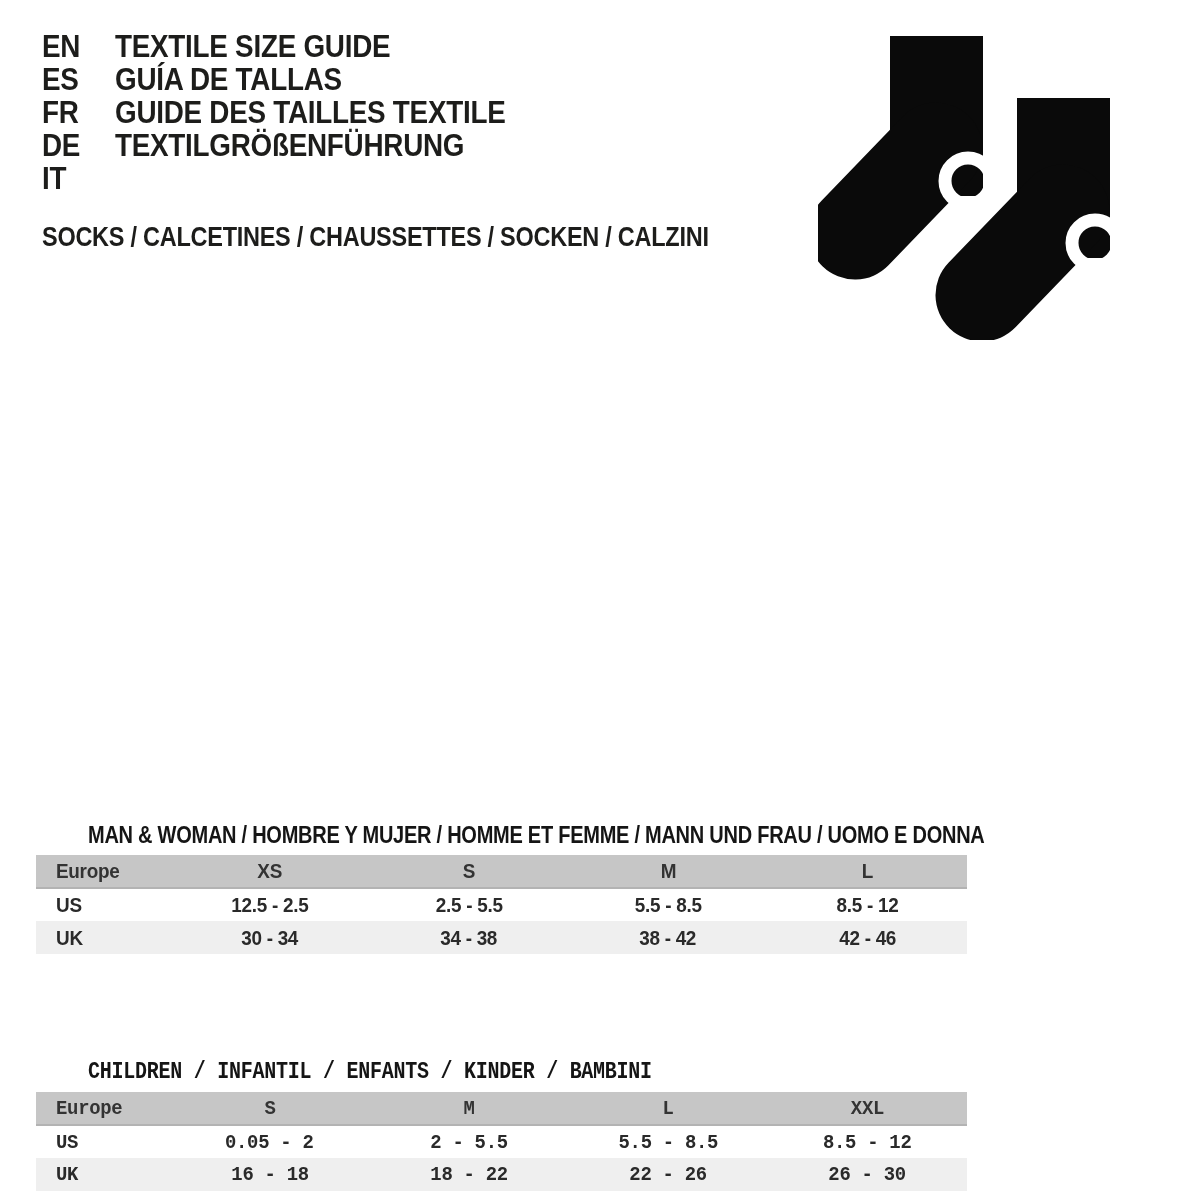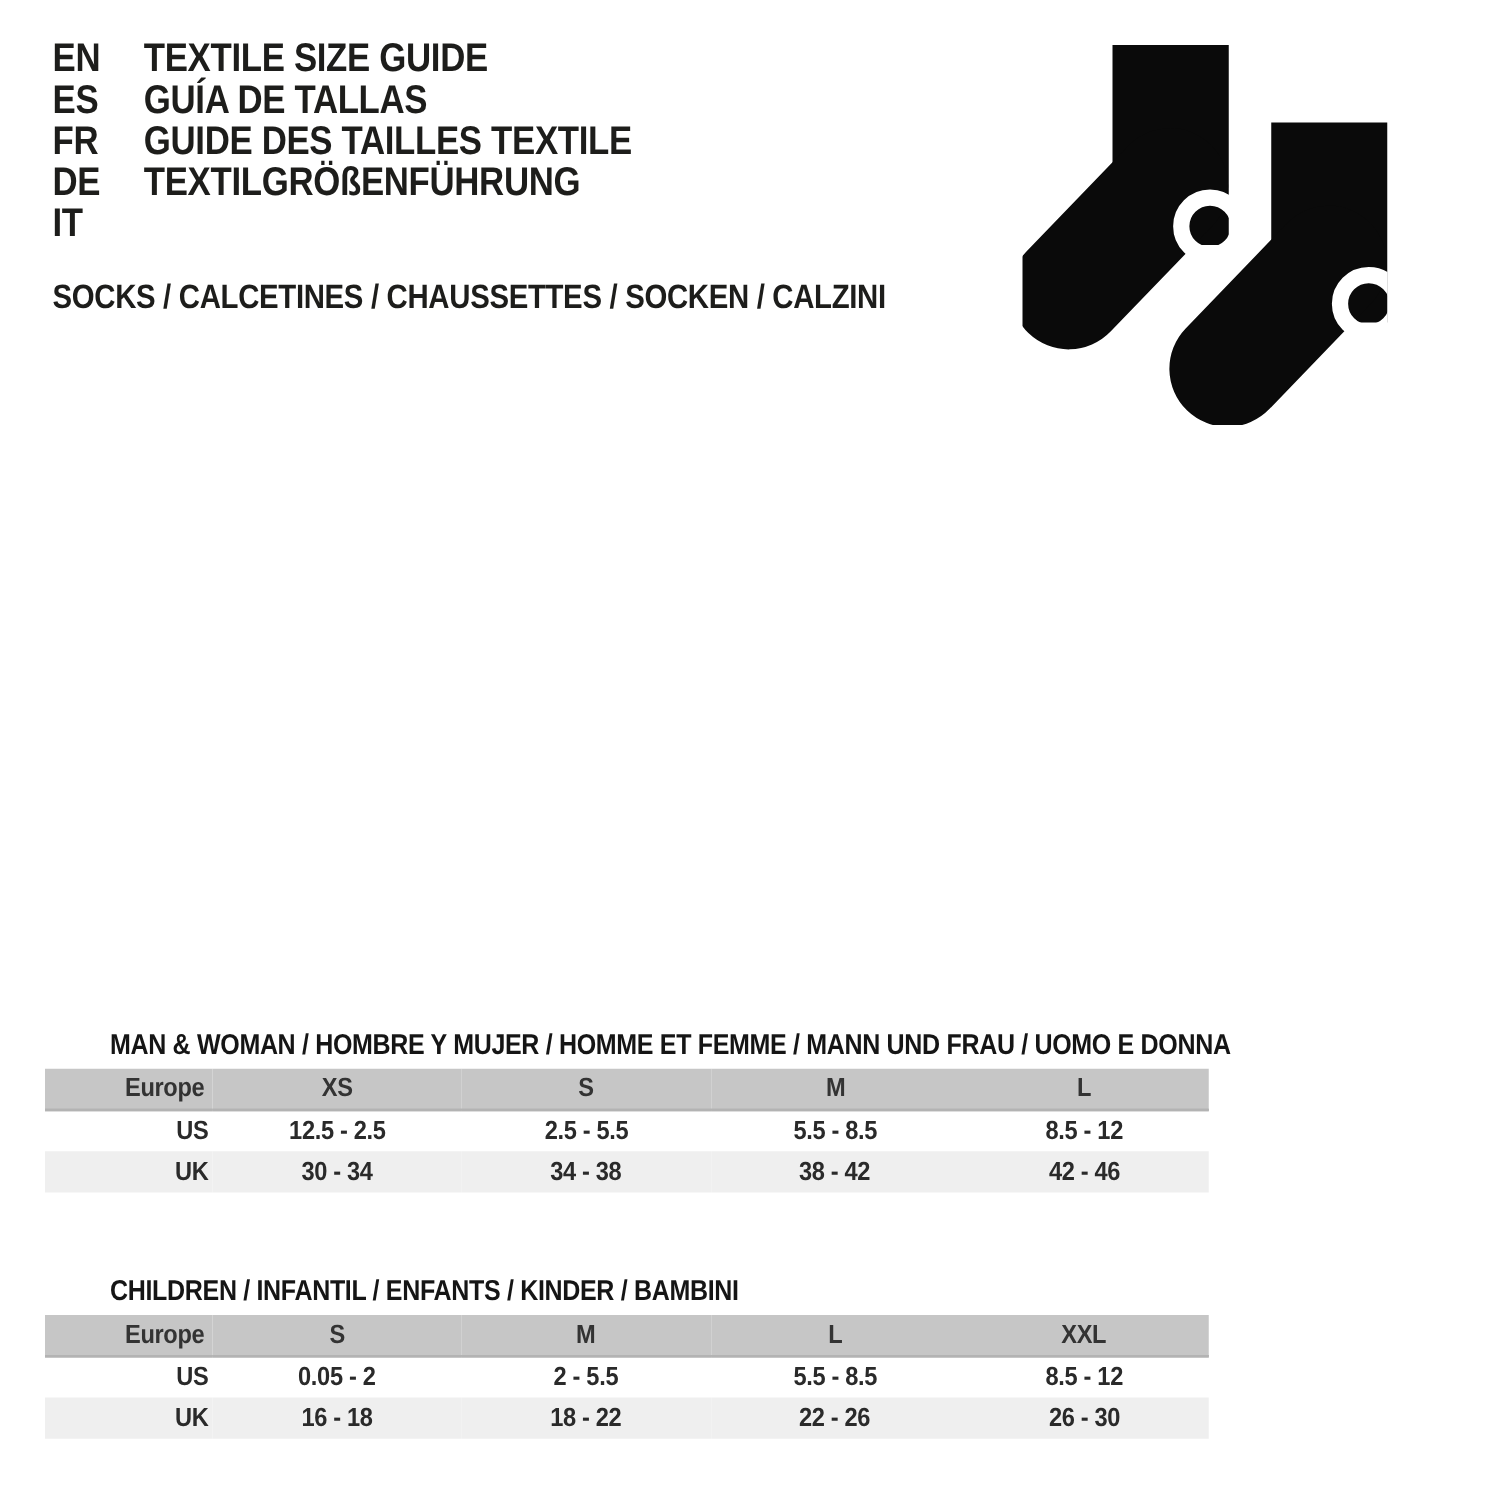--- a/index.html
+++ b/index.html
@@ -26,37 +26,37 @@
   
   .product-line{position:absolute;left:42px;top:221px;font-size:27px;font-weight:bold;line-height:33px;}
 
   
   .socks-icon{position:absolute;left:818px;top:36px;width:292px;height:304px;}
   .socks-icon svg{display:block;width:100%;height:100%;}
 
   
   .size-section{position:absolute;left:36px;width:931px;}
   .s1{top:815px;}
-  .s2{top:1012px;}
+  .s2{top:1052px;font-family:Liberation Mono, monospace;}
   .section-title{font-size:23px;font-weight:bold;line-height:40px;height:40px;padding-left:4px;color:#151515;margin-left:48px;}
 
   table.size-table{
     border-collapse:collapse;width:931px;table-layout:fixed;
   }
   table.size-table col.c-label{width:14.4%;}
   table.size-table col.c-size{width:21.4%;}
   table.size-table tr{height:33px;}
   table.size-table thead tr{background:var(--table-header-bg,#c6c6c6);}
   table.size-table thead th{border-bottom:2px solid var(--table-header-border,#b3b3b3);color:#333;}
   table.size-table tbody tr.r-us{background:#ffffff;margin-top:33px;}
   table.size-table tbody tr.r-uk{background:var(--table-row-alt-bg,#efefef);}
   table.size-table th, table.size-table td{
     padding:0;margin:0;font-size:21px;font-weight:bold;text-align:center;vertical-align:middle;color:#2a2a2a;
   }
-  table.size-table th.lbl, table.size-table td.lbl{text-align:right;padding-left:7px;}
+  table.size-table th.lbl, table.size-table td.lbl{text-align:left;padding-left:20px;}
 </style>
 </head>
 <body>
 
 <div class="page">
 
   <div class="lang-block" id="langList">
       <div class="lang-row">
         <span class="lang-code"><span class="cond">EN</span></span>
         <span class="lang-name"><span class="cond">TEXTILE SIZE GUIDE</span></span>

